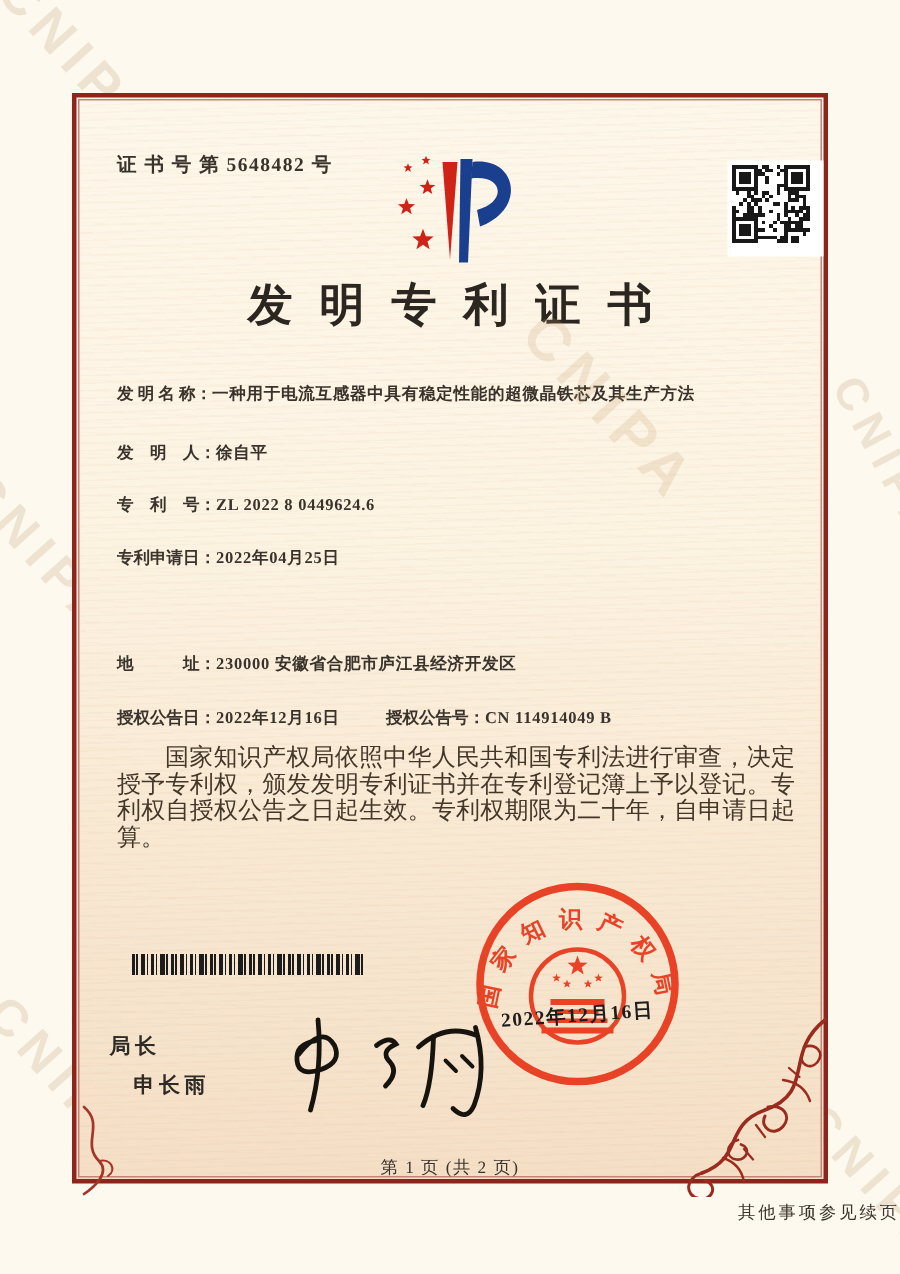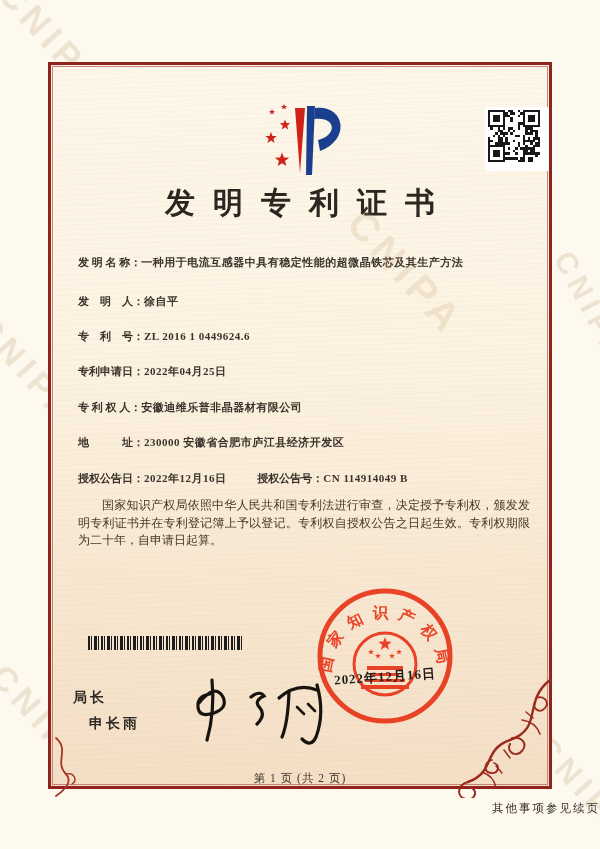--- a/index.html
+++ b/index.html
@@ -41,21 +41,21 @@
     font-size:30px;font-weight:bold;letter-spacing:18px;text-indent:18px;color:#2c2620;
   }
   
   .row{position:absolute;left:27px;width:452px;font-size:11px;font-weight:bold;white-space:nowrap;}
   .row .lab{display:inline-block;}
   .row .val{letter-spacing:.5px;}
   .row .pair2{margin-left:28px;}
   
   .paras{
     position:absolute;left:27px;top:432px;width:452px;
-    font-size:12px;line-height:17.5px;text-align:justify;color:#433729;
+    font-size:16px;line-height:17.5px;text-align:justify;color:#433729;
   }
   .paras p{margin:0;text-indent:2em;}
   
   .barcode{
     position:absolute;left:37px;top:571px;width:155px;height:14px;
     background:repeating-linear-gradient(90deg,
       #1c1c1c 0 2px,transparent 2px 3px,#1c1c1c 3px 4px,transparent 4px 6px,
       #1c1c1c 6px 9px,transparent 9px 10px,#1c1c1c 10px 11px,transparent 11px 13px);
   }
   
@@ -84,20 +84,21 @@
 <div class="wm" style="left:330px;top:250px;font-size:40px;color:rgba(193,156,110,0.20);z-index:3;">CNIPA</div>
 <div class="wm" style="left:-40px;top:350px;font-size:34px;">CNIPA</div>
 <div class="wm" style="left:-25px;top:700px;font-size:34px;">CNIPA</div>
 <div class="wm" style="left:530px;top:290px;font-size:30px;transform:rotate(62deg);">CNIPA</div>
 <div class="wm" style="left:520px;top:770px;font-size:32px;">CNIPA</div>
 
 <div class="frame">
   <div class="innerline"></div>
   <div class="weave"></div>
 
+  <div class="certno">证 书 号 第 5648482 号</div>
 
   <div class="logo">
     <svg width="104" height="80" viewBox="0 0 104 80">
       <g fill="#cf2318">
         <g id="logo-stars">
             <polygon points="36.0,4.8 36.8,6.9 39.0,7.0 37.3,8.4 37.9,10.6 36.0,9.3 34.1,10.6 34.7,8.4 33.0,7.0 35.2,6.9"></polygon>
             <polygon points="24.0,9.8 24.8,11.9 27.0,12.0 25.3,13.4 25.9,15.6 24.0,14.3 22.1,15.6 22.7,13.4 21.0,12.0 23.2,11.9"></polygon>
             <polygon points="37.0,20.5 38.4,24.1 42.2,24.3 39.2,26.7 40.2,30.4 37.0,28.3 33.8,30.4 34.8,26.7 31.8,24.3 35.6,24.1"></polygon>
             <polygon points="23.0,33.0 24.5,37.0 28.7,37.1 25.4,39.8 26.5,43.9 23.0,41.5 19.5,43.9 20.6,39.8 17.3,37.1 21.5,37.0"></polygon>
             <polygon points="34.0,53.5 35.9,58.5 41.1,58.7 37.0,62.0 38.4,67.1 34.0,64.2 29.6,67.1 31.0,62.0 26.9,58.7 32.1,58.5"></polygon>
@@ -342,27 +343,24 @@
 
   <div class="title">发明专利证书</div>
 
   <div class="row" style="top:190px;">
     <span class="lab">发 明 名 称：</span><span class="val">一种用于电流互感器中具有稳定性能的超微晶铁芯及其生产方法</span>
   </div>
   <div class="row" style="top:229px;">
     <span class="lab">发　明　人：</span><span class="val">徐自平</span>
   </div>
   <div class="row" style="top:264px;">
-    <span class="lab">专　利　号：</span><span class="val">ZL 2016 1 0449624.6</span>
+    <span class="lab">专　利　号：</span><span class="val">ZL 2022 8 0449624.6</span>
   </div>
   <div class="row" style="top:299px;">
     <span class="lab">专利申请日：</span><span class="val">2022年04月25日</span>
-  </div>
-  <div class="row" style="top:335px;">
-    <span class="lab">专 利 权 人：</span><span class="val">安徽迪维乐普非晶器材有限公司</span>
   </div>
   <div class="row" style="top:370px;">
     <span class="lab">地　　　址：</span><span class="val">230000  安徽省合肥市庐江县经济开发区</span>
   </div>
   <div class="row" style="top:406px;">
     <span><span class="lab">授权公告日：</span><span class="val">2022年12月16日</span></span>
     <span class="pair2"><span class="lab">授权公告号：</span><span class="val">CN 114914049 B</span></span>
   </div>
 
   <div class="paras">

